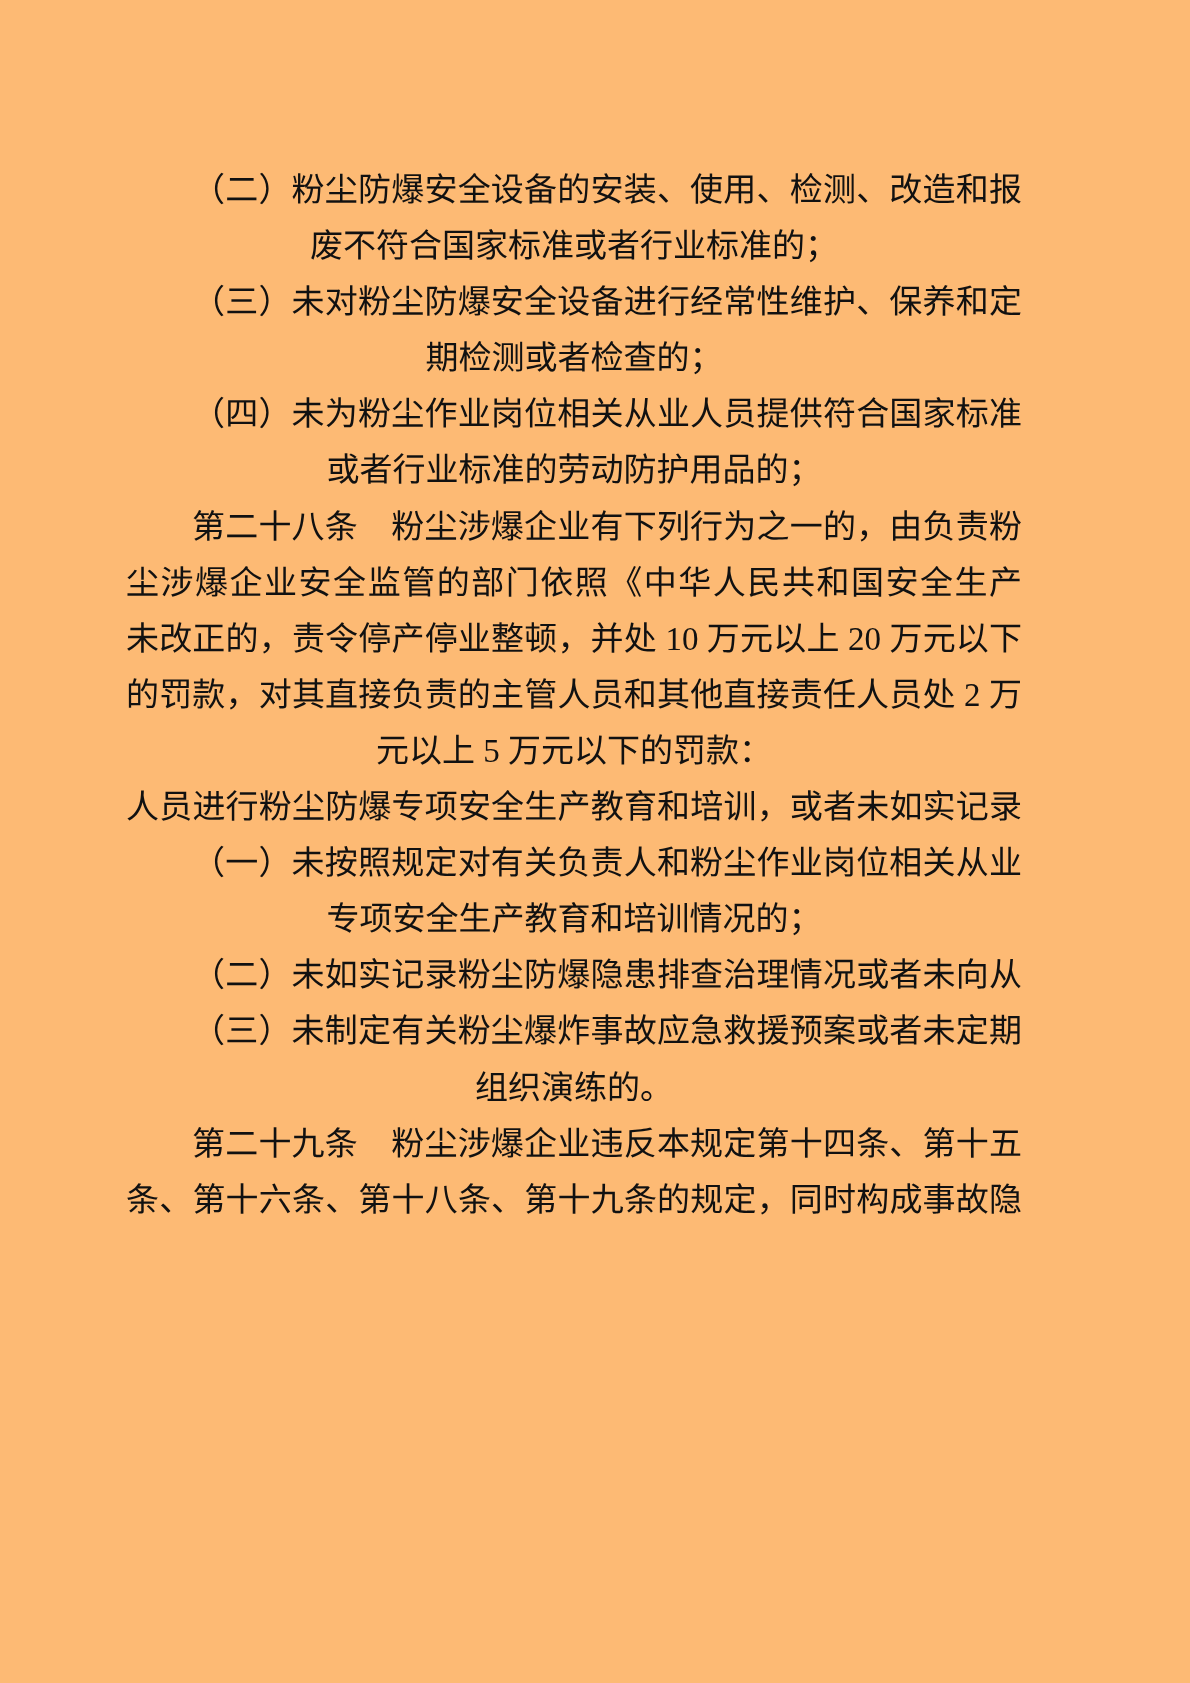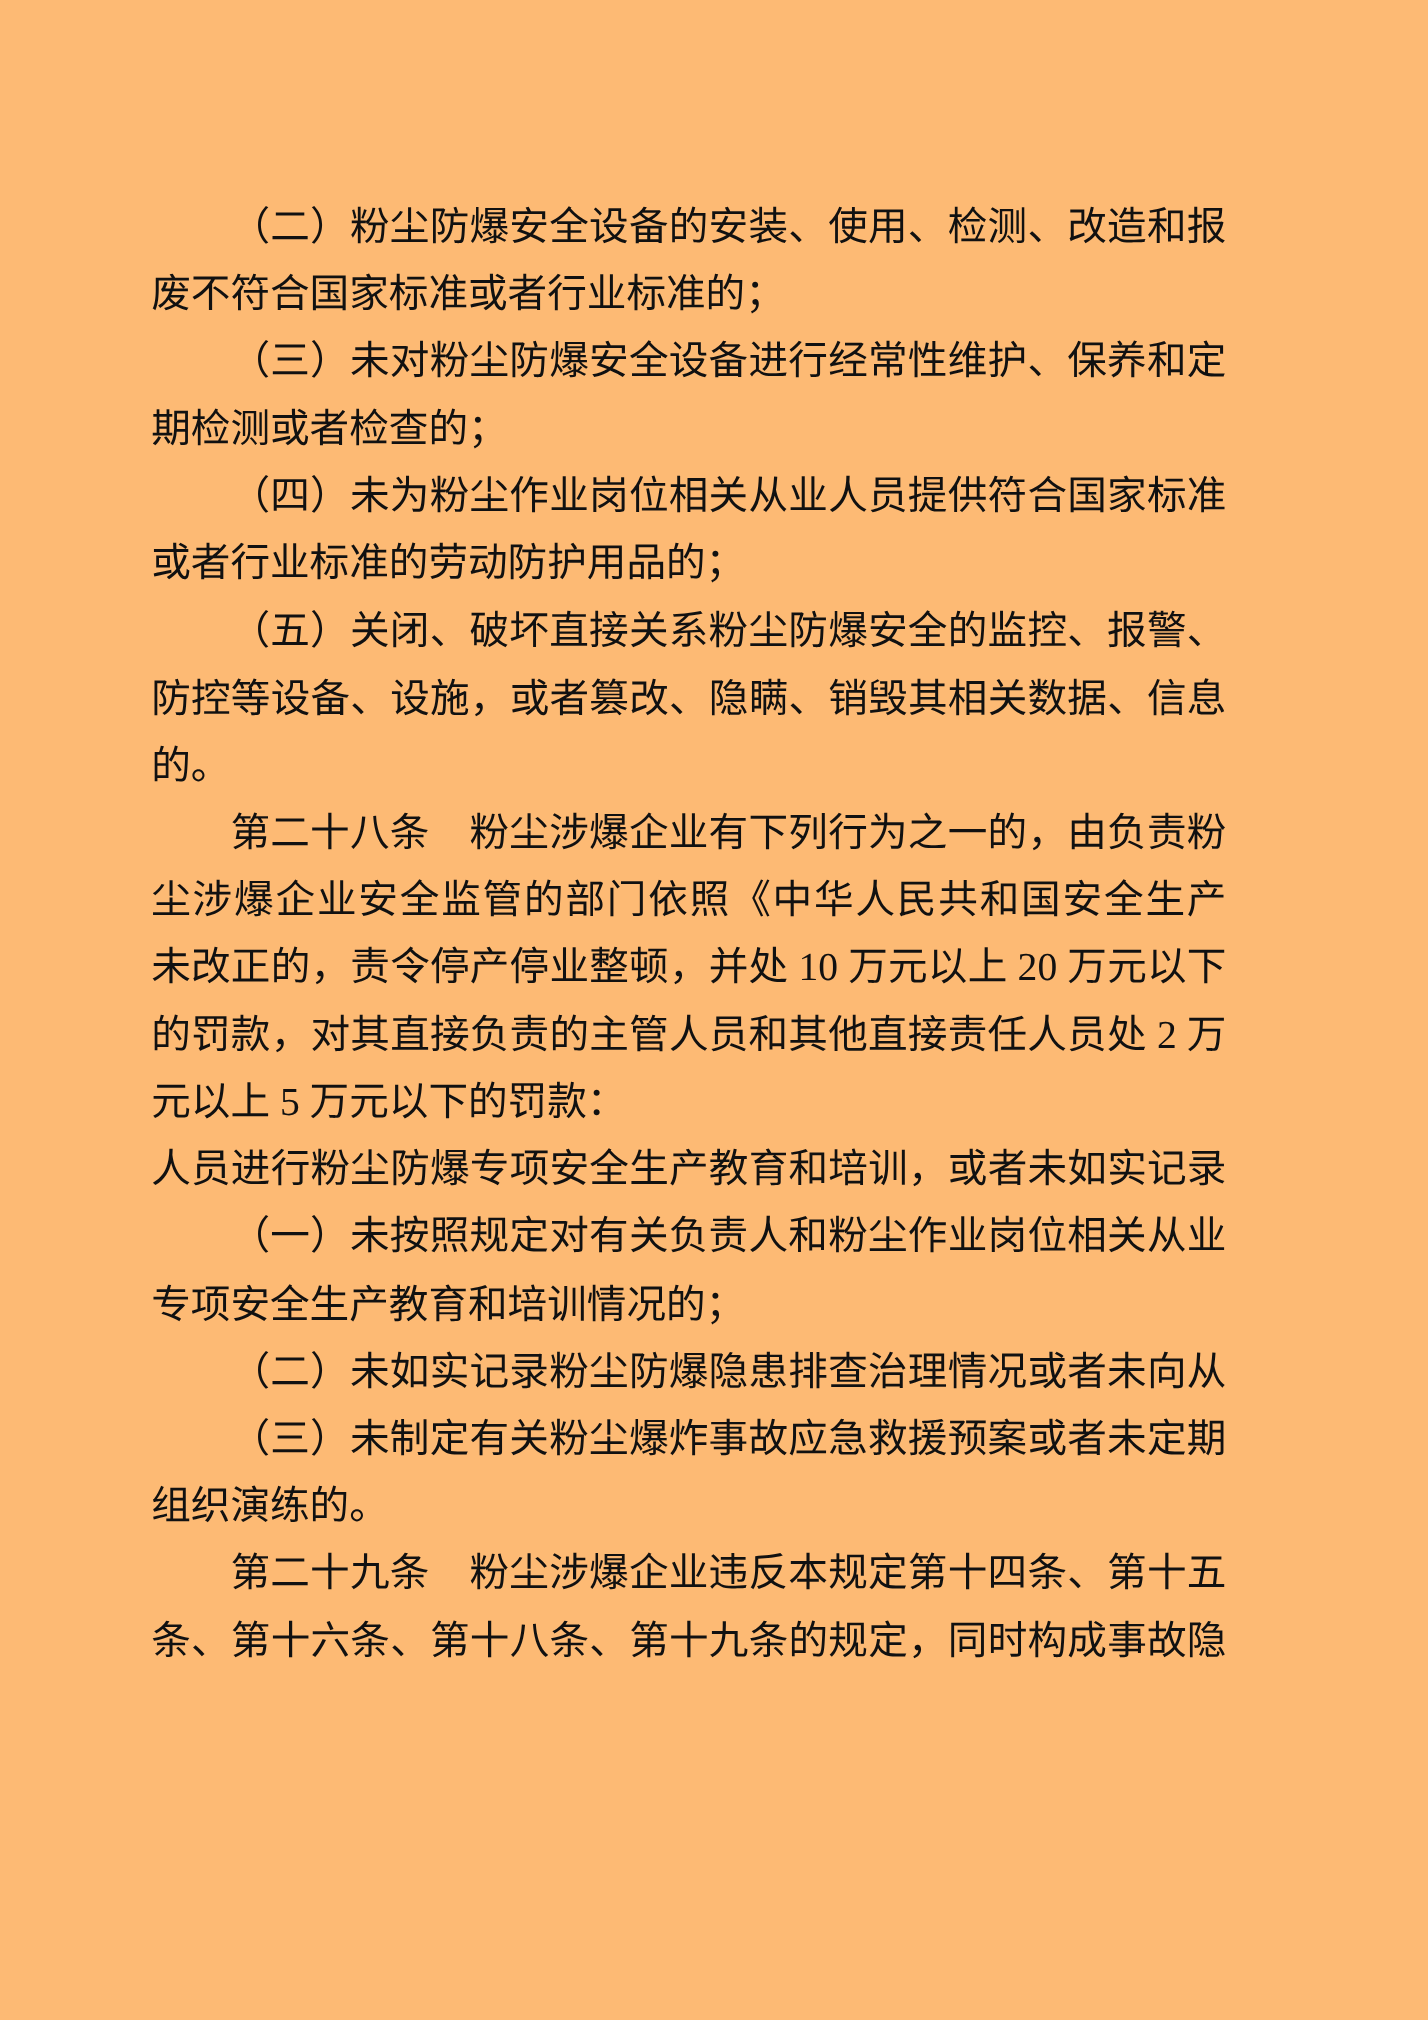--- a/index.html
+++ b/index.html
@@ -20,21 +20,21 @@
     top: 162px;
     width: 896px;
     font-family: "Liberation Serif", "DejaVu Serif", serif;
     font-size: 33px;
     color: #111111;
   }
   .para { margin: 0; padding: 0; }
   .line {
     height: 56.1px;
     line-height: 56.1px;
-    text-align: left;
+    text-align: center;
     white-space: nowrap;
   }
   
   .line.j {
     text-align: justify;
     text-align-last: justify;
     white-space: normal;
   }
   
   .line.ind { text-indent: 66px; }
@@ -53,25 +53,20 @@
     <div class="para">
       <div class="line j ind">（三）未对粉尘防爆安全设备进行经常性维护、保养和定</div>
       <div class="line">期检测或者检查的；</div>
     </div>
 
     <div class="para">
       <div class="line j ind">（四）未为粉尘作业岗位相关从业人员提供符合国家标准</div>
       <div class="line">或者行业标准的劳动防护用品的；</div>
     </div>
 
-    <div class="para">
-      <div class="line j ind">（五）关闭、破坏直接关系粉尘防爆安全的监控、报警、</div>
-      <div class="line j">防控等设备、设施，或者篡改、隐瞒、销毁其相关数据、信息</div>
-      <div class="line">的。</div>
-    </div>
 
     <div class="para">
       <div class="line j ind">第二十八条　粉尘涉爆企业有下列行为之一的，由负责粉</div>
       <div class="line j">尘涉爆企业安全监管的部门依照《中华人民共和国安全生产</div>
       <div class="line j">未改正的，责令停产停业整顿，并处 10 万元以上 20 万元以下</div>
       <div class="line j">的罚款，对其直接负责的主管人员和其他直接责任人员处 2 万</div>
       <div class="line">元以上 5 万元以下的罚款：</div>
     </div>
 
     <div class="para">

